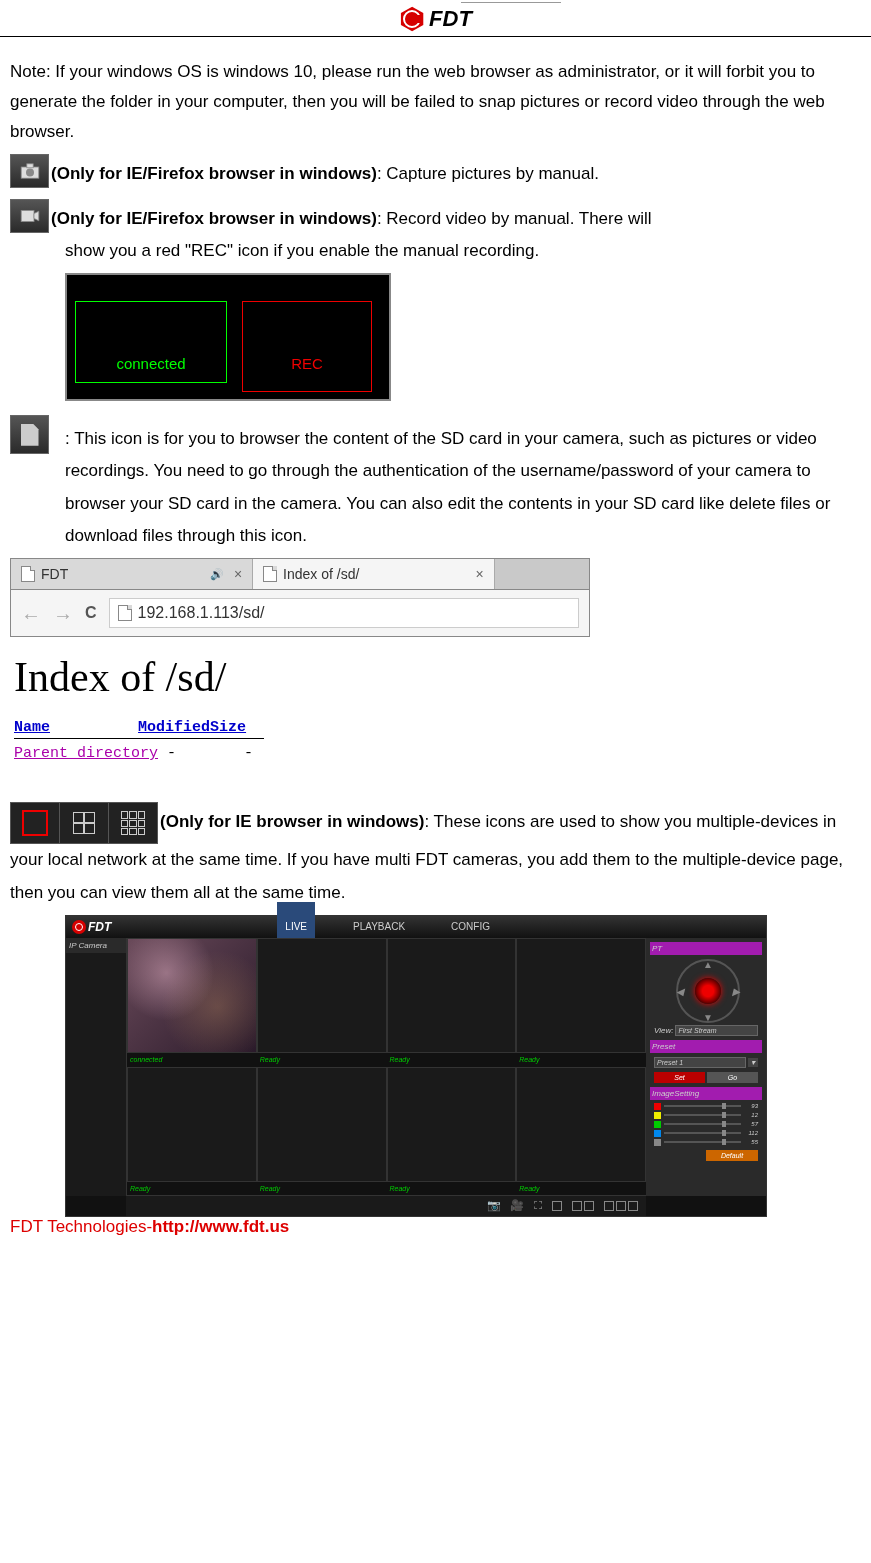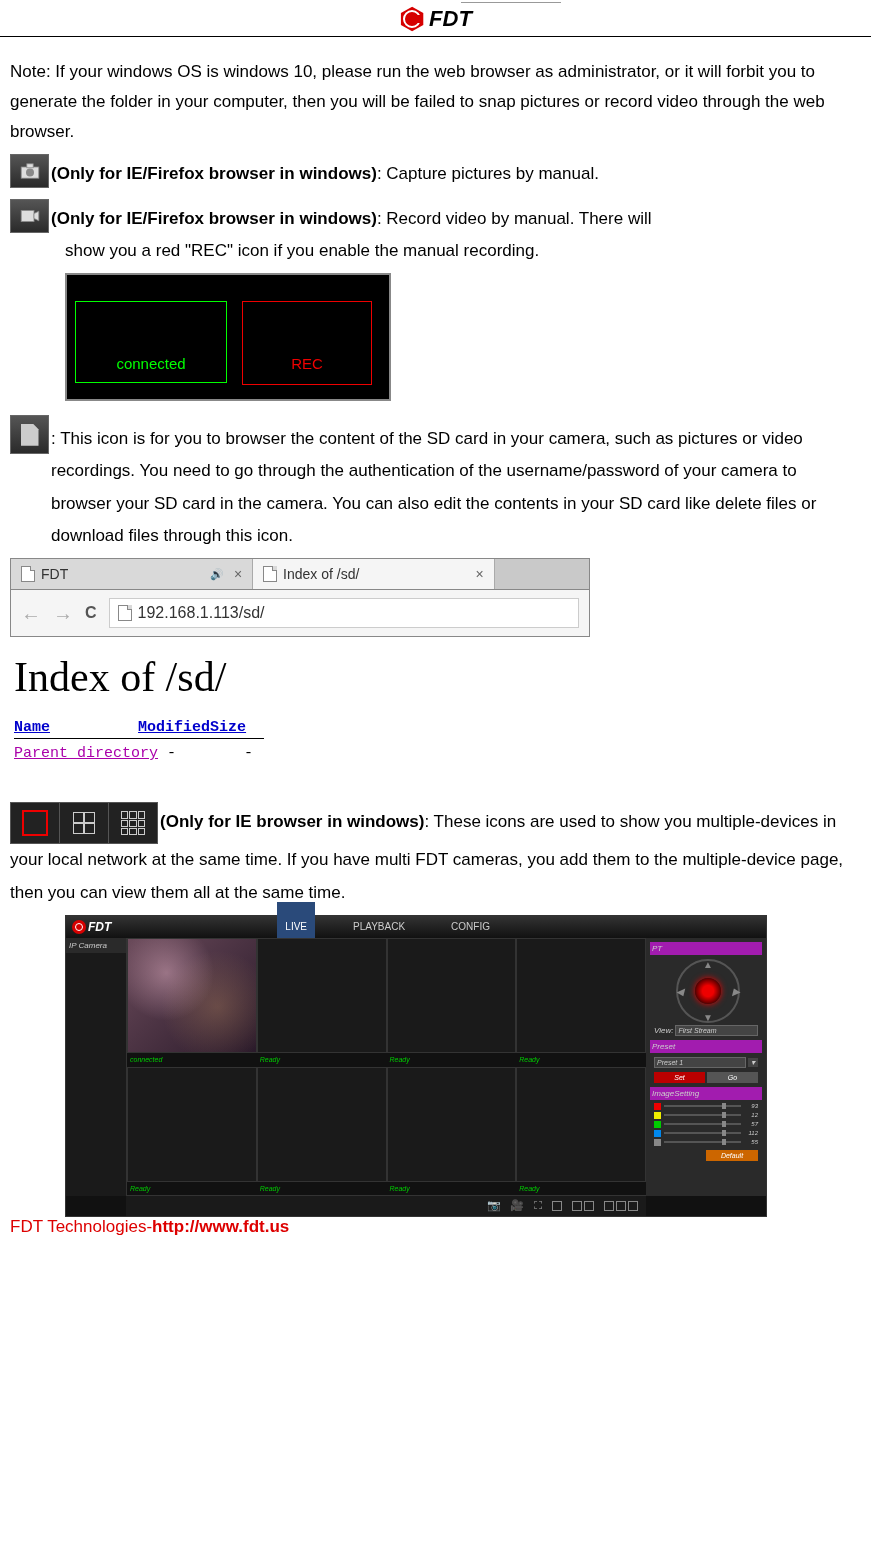--- a/index.html
+++ b/index.html
@@ -120,21 +120,21 @@
     display:flex;align-items:flex-end;justify-content:center;
     padding-bottom:10px;
   }
   .rec-green-text{color:#0f0;font-size:15px;}
   .rec-red-box{
     position:absolute;
     left:175px;top:26px;
     border:1px solid #e00;
     width:128px;height:70px;
     display:flex;align-items:flex-end;justify-content:center;
-    padding-bottom:12px;
+    padding-bottom:19px;
   }
   .rec-red-text{color:#e00;font-size:15px;}
   .browser-wrap{
     margin-top:6px;
     width:580px;
   }
   .tab-bar{
     display:flex;
     background:#c9c9c9;
     border:1px solid #888;
@@ -314,21 +314,21 @@
 
   <div class="rec-img-wrap">
     <div class="rec-green-box">
         <span class="rec-green-text">connected</span>
       </div>
     <div class="rec-red-box">
         <span class="rec-red-text">REC</span>
       </div>
   </div>
 
-  <div class="icon-row" style="margin-top:14px;">
+  <div class="icon-row" style="margin-top:14px;gap:14px;">
     <div class="sd-box">
         <div class="sd-shape"></div>
       </div>
     <span class="icon-text" style="margin-top:8px;">: This icon is for you to browser the content of the SD card in your camera, such as pictures or video recordings. You need to go through the authentication of the username/password of your camera to browser your SD card in the camera. You can also edit the contents in your SD card like delete files or download files through this icon.</span>
   </div>
 
   <div class="browser-wrap">
     <div class="tab-bar">
       <div class="tab">
         <span class="tab-file-icon"></span>

